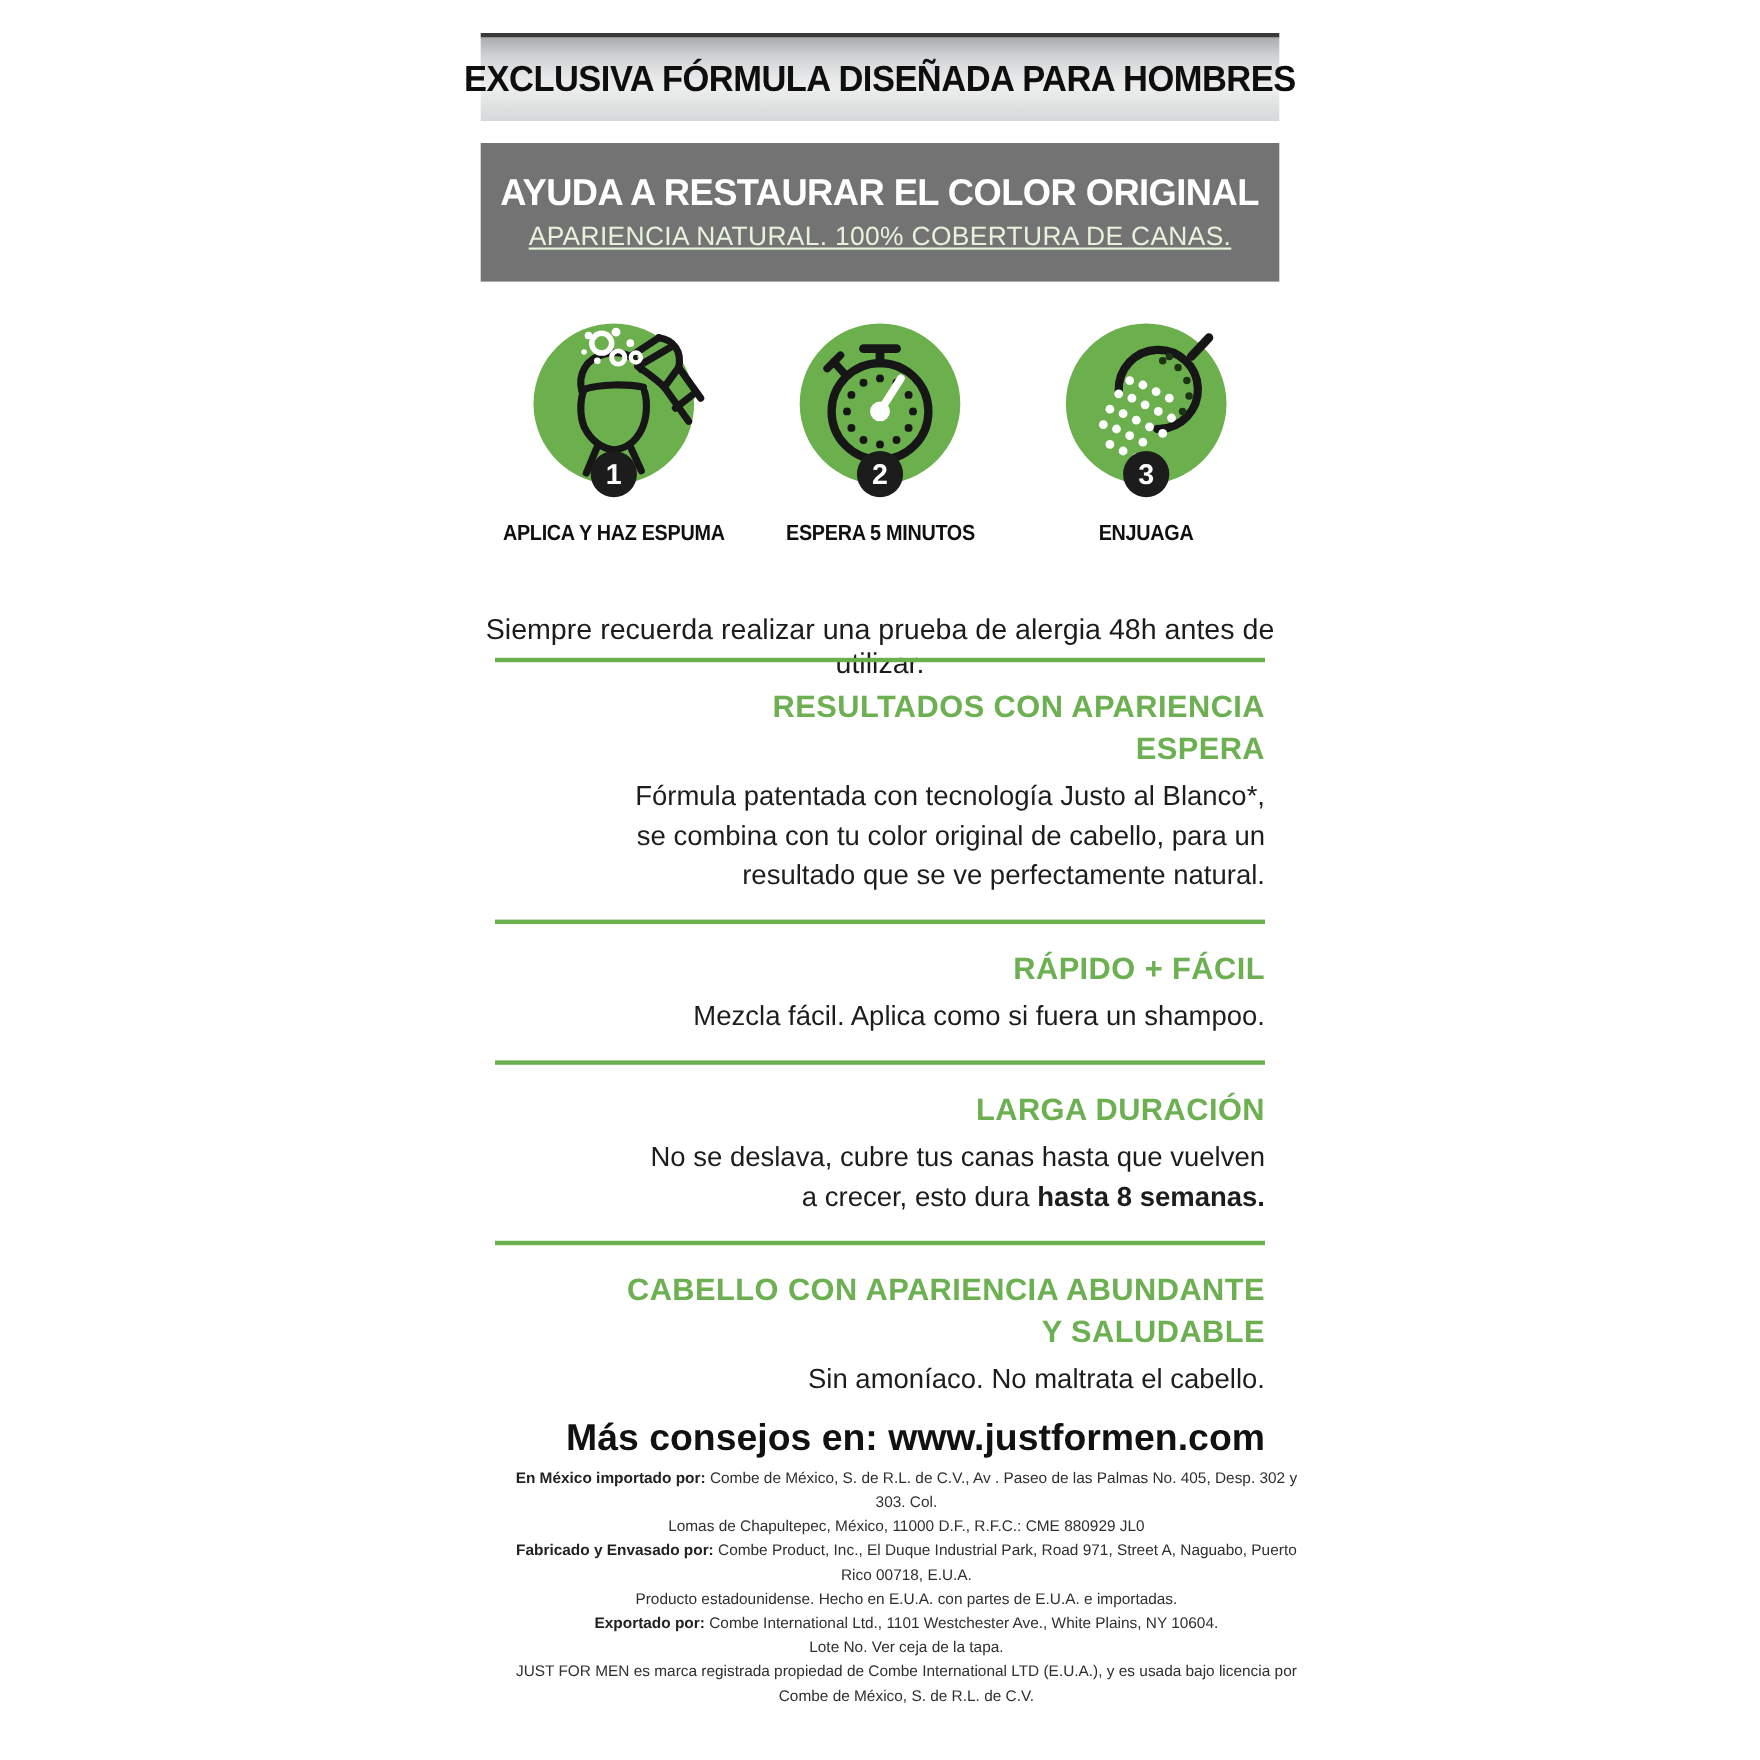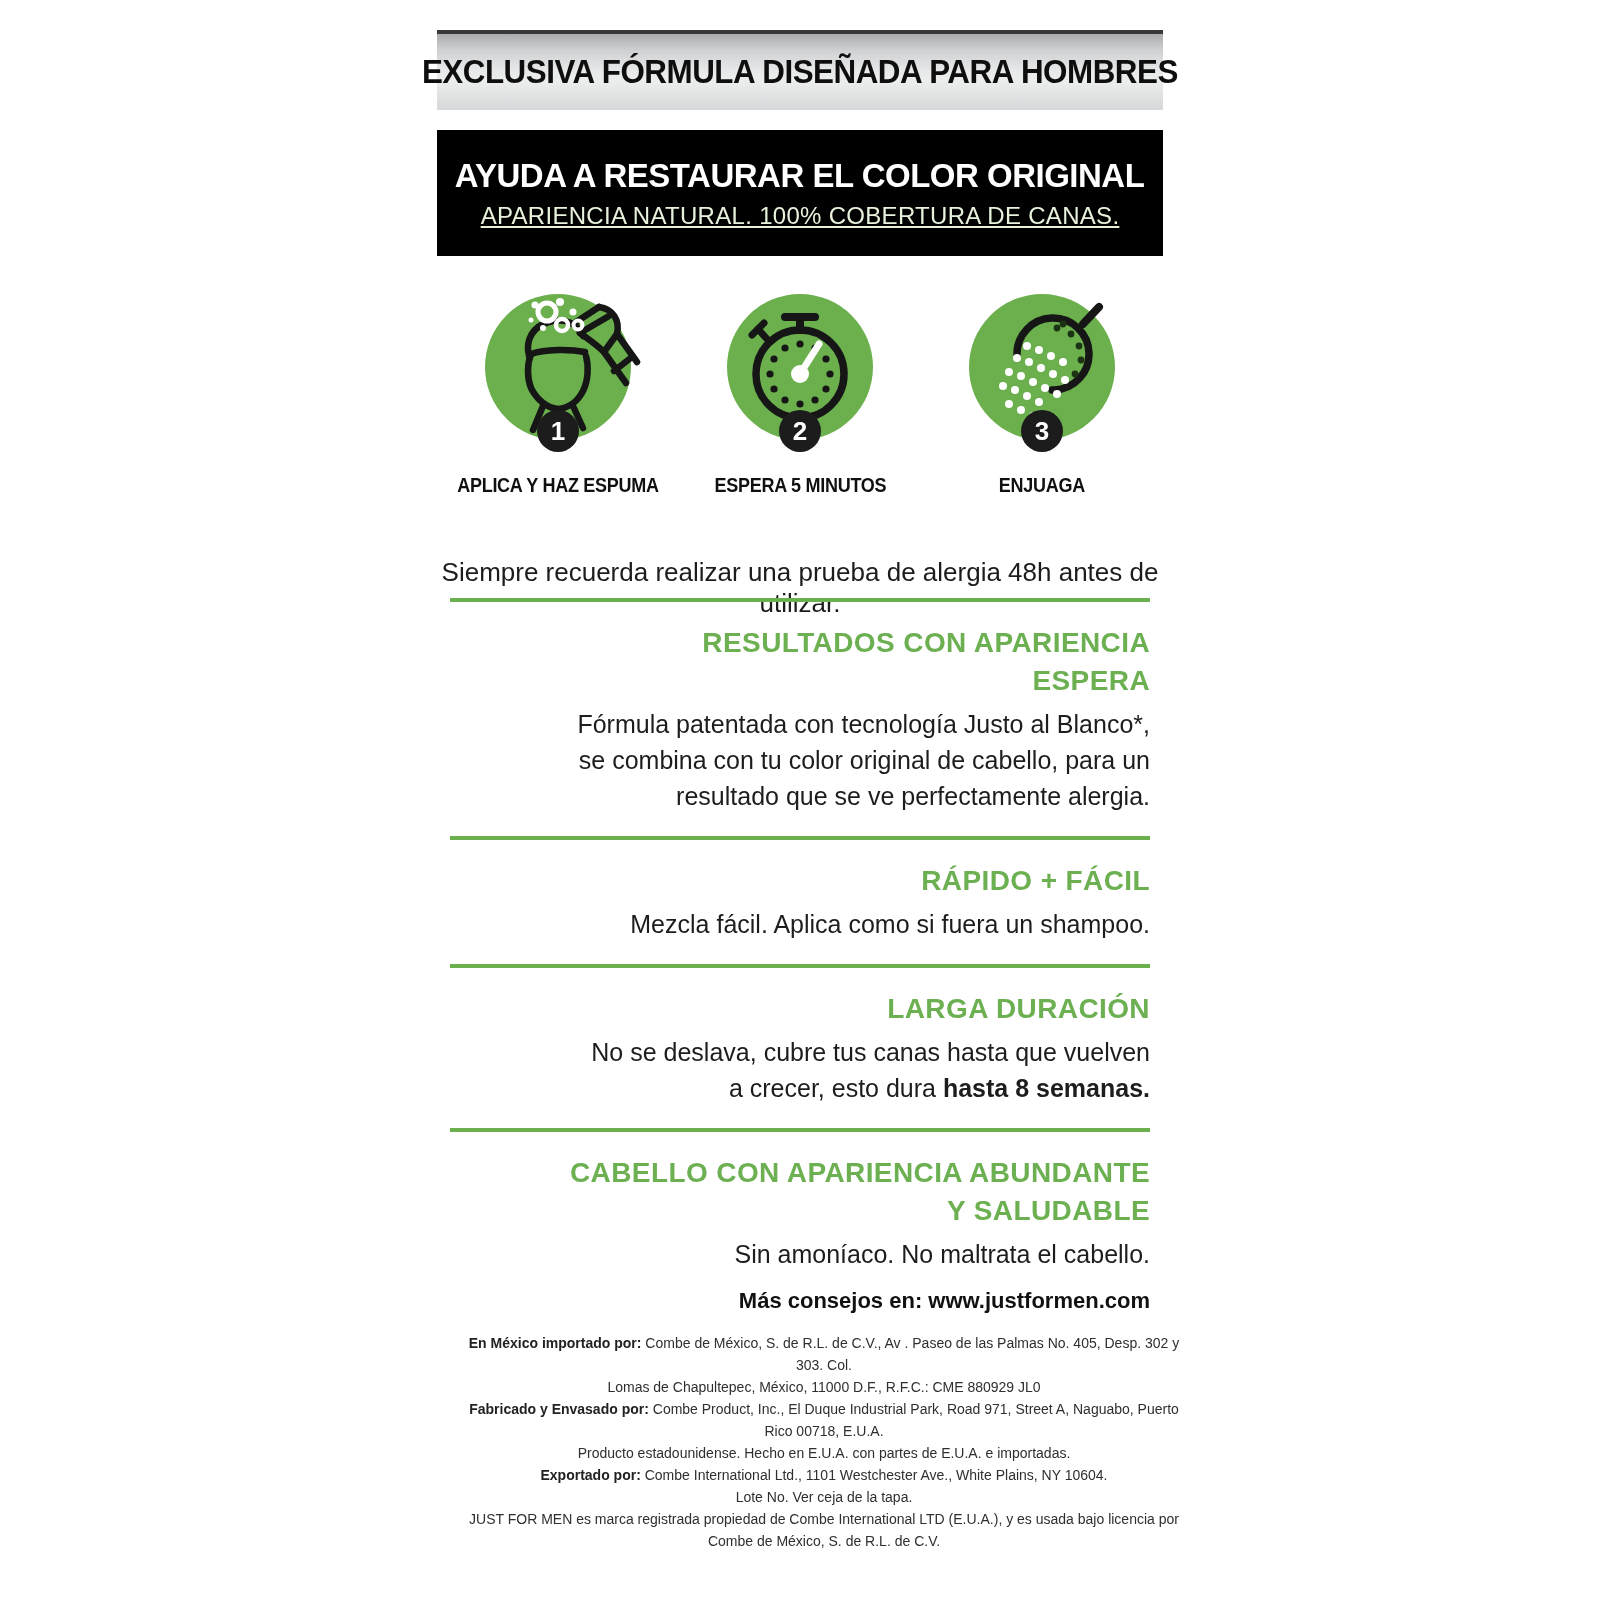--- a/index.html
+++ b/index.html
@@ -14,21 +14,21 @@
     background:linear-gradient(180deg,#a9abad 0%,#cfd1d2 22%,#e7e8e9 48%,#eceded 62%,#d5d7d8 100%);
     display:flex;align-items:center;justify-content:center;
   }
   .top-banner-label{
     font-size:33px;font-weight:bold;color:#0e0e0e;letter-spacing:-0.5px;
     display:inline-block;transform:scaleX(0.95);white-space:nowrap;
   }
   
   .hero{
     position:absolute;left:437px;top:130px;width:726px;height:126px;
-    background:#000000;text-align:center;
+    background:#737373;text-align:center;
   }
   .hero-title{
     margin-top:26px;font-size:34px;font-weight:bold;color:#ffffff;
     letter-spacing:-0.5px;display:inline-block;transform:scaleX(0.97);white-space:nowrap;
   }
   .hero-sub{
     margin-top:7px;font-size:24px;color:#e7f2dc;letter-spacing:0.3px;white-space:nowrap;text-decoration:underline;
   }
   
   .steps{position:absolute;left:437px;top:294px;width:726px;display:flex;}
@@ -49,21 +49,21 @@
   .allergy{
     position:absolute;left:437px;top:557px;width:726px;text-align:center;
     font-size:26px;color:#1c1c1c;
   }
   
   .lower{position:absolute;left:450px;top:598px;width:700px;text-align:right;}
   .divider{height:4px;background:#6cb04e;}
   .sec-heading{margin:22px 0 6px;font-size:28px;line-height:38px;font-weight:bold;color:#6cb052;letter-spacing:0.4px;}
   .sec-body{font-size:25px;line-height:36px;margin-bottom:22px;color:#1d1d1d;}
   .hline,.bline{display:block;}
-  .tips{margin-top:16px;font-size:22px;font-weight:bold;color:#111111;}
+  .tips{margin-top:16px;font-size:34px;font-weight:bold;color:#111111;}
   
   .legal{
     position:absolute;left:440px;top:1332px;width:720px;text-align:center;
     font-size:14px;line-height:22px;color:#2f2f2f;margin-left:24px;
   }
   .legal-line b{color:#222222;}
 </style>
 </head>
 <body>
 
@@ -204,21 +204,21 @@
   <div class="divider"></div>
 
   <div>
     <div class="sec-heading">
       <span class="hline">RESULTADOS CON APARIENCIA</span>
       <span class="hline">ESPERA</span>
     </div>
     <div class="sec-body">
       <span class="bline">Fórmula patentada con tecnología Justo al Blanco*,</span>
       <span class="bline">se combina con tu color original de cabello, para un</span>
-      <span class="bline">resultado que se ve perfectamente alergia.</span>
+      <span class="bline">resultado que se ve perfectamente natural.</span>
     </div>
   </div>
 
   <div class="divider"></div>
 
   <div>
     <div class="sec-heading">
       <span class="hline">RÁPIDO + FÁCIL</span>
     </div>
     <div class="sec-body">

